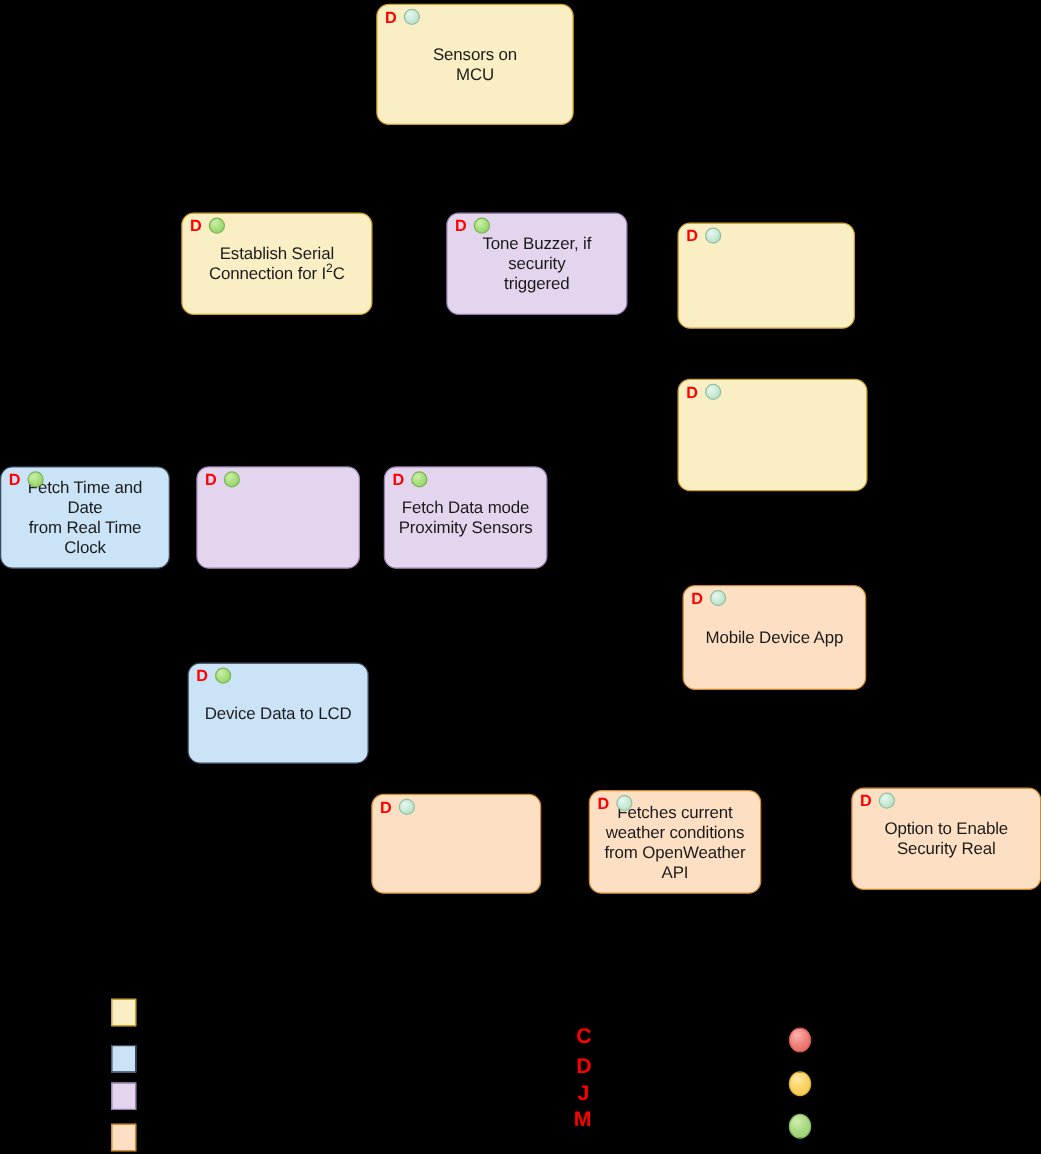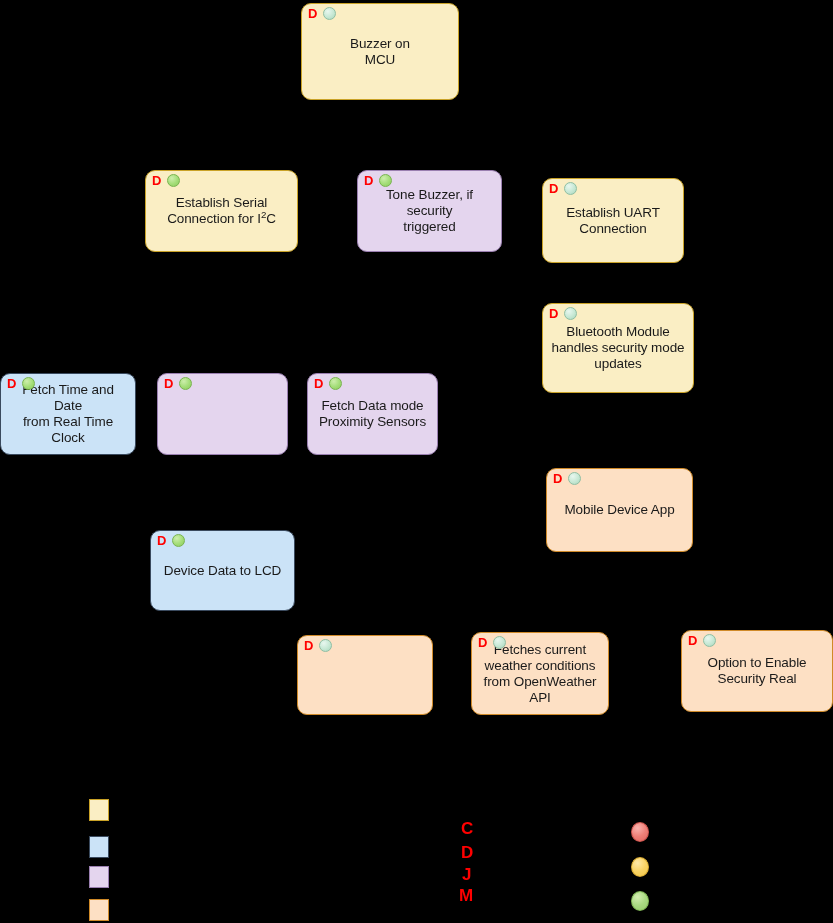--- a/index.html
+++ b/index.html
@@ -124,21 +124,21 @@
 </style>
 </head>
 <body>
 
 <div id="canvas">
     <div class="node fill-cream" style="left: 301px; top: 3px; width: 158px; height: 97px;">
       <div class="badges">
         <span class="badge-letter">D</span>
         <span class="dot dot-mint"></span>
       </div>
-      <div class="node-label">Buzzer on
+      <div class="node-label">Sensors on
 MCU</div>
     </div>
     <div class="node fill-cream" style="left: 145px; top: 170px; width: 153px; height: 82px;">
       <div class="badges">
         <span class="badge-letter">D</span>
         <span class="dot dot-green"></span>
       </div>
       <div class="node-label">Establish Serial<br>Connection for I<sup>2</sup>C</div>
     </div>
     <div class="node fill-purple" style="left: 357px; top: 170px; width: 145px; height: 82px;">
@@ -147,31 +147,26 @@
         <span class="dot dot-green"></span>
       </div>
       <div class="node-label">Tone Buzzer, if security
 triggered</div>
     </div>
     <div class="node fill-cream" style="left: 542px; top: 178px; width: 142px; height: 85px;">
       <div class="badges">
         <span class="badge-letter">D</span>
         <span class="dot dot-mint"></span>
       </div>
-      <div class="node-label">Establish UART
-Connection</div>
     </div>
     <div class="node fill-cream" style="left: 542px; top: 303px; width: 152px; height: 90px;">
       <div class="badges">
         <span class="badge-letter">D</span>
         <span class="dot dot-mint"></span>
       </div>
-      <div class="node-label">Bluetooth Module
-handles security mode
-updates</div>
     </div>
     <div class="node fill-blue" style="left: 0px; top: 373px; width: 136px; height: 82px;">
       <div class="badges">
         <span class="badge-letter">D</span>
         <span class="dot dot-green"></span>
       </div>
       <div class="node-label">Fetch Time and Date
 from Real Time Clock</div>
     </div>
     <div class="node fill-purple" style="left: 157px; top: 373px; width: 131px; height: 82px;">

